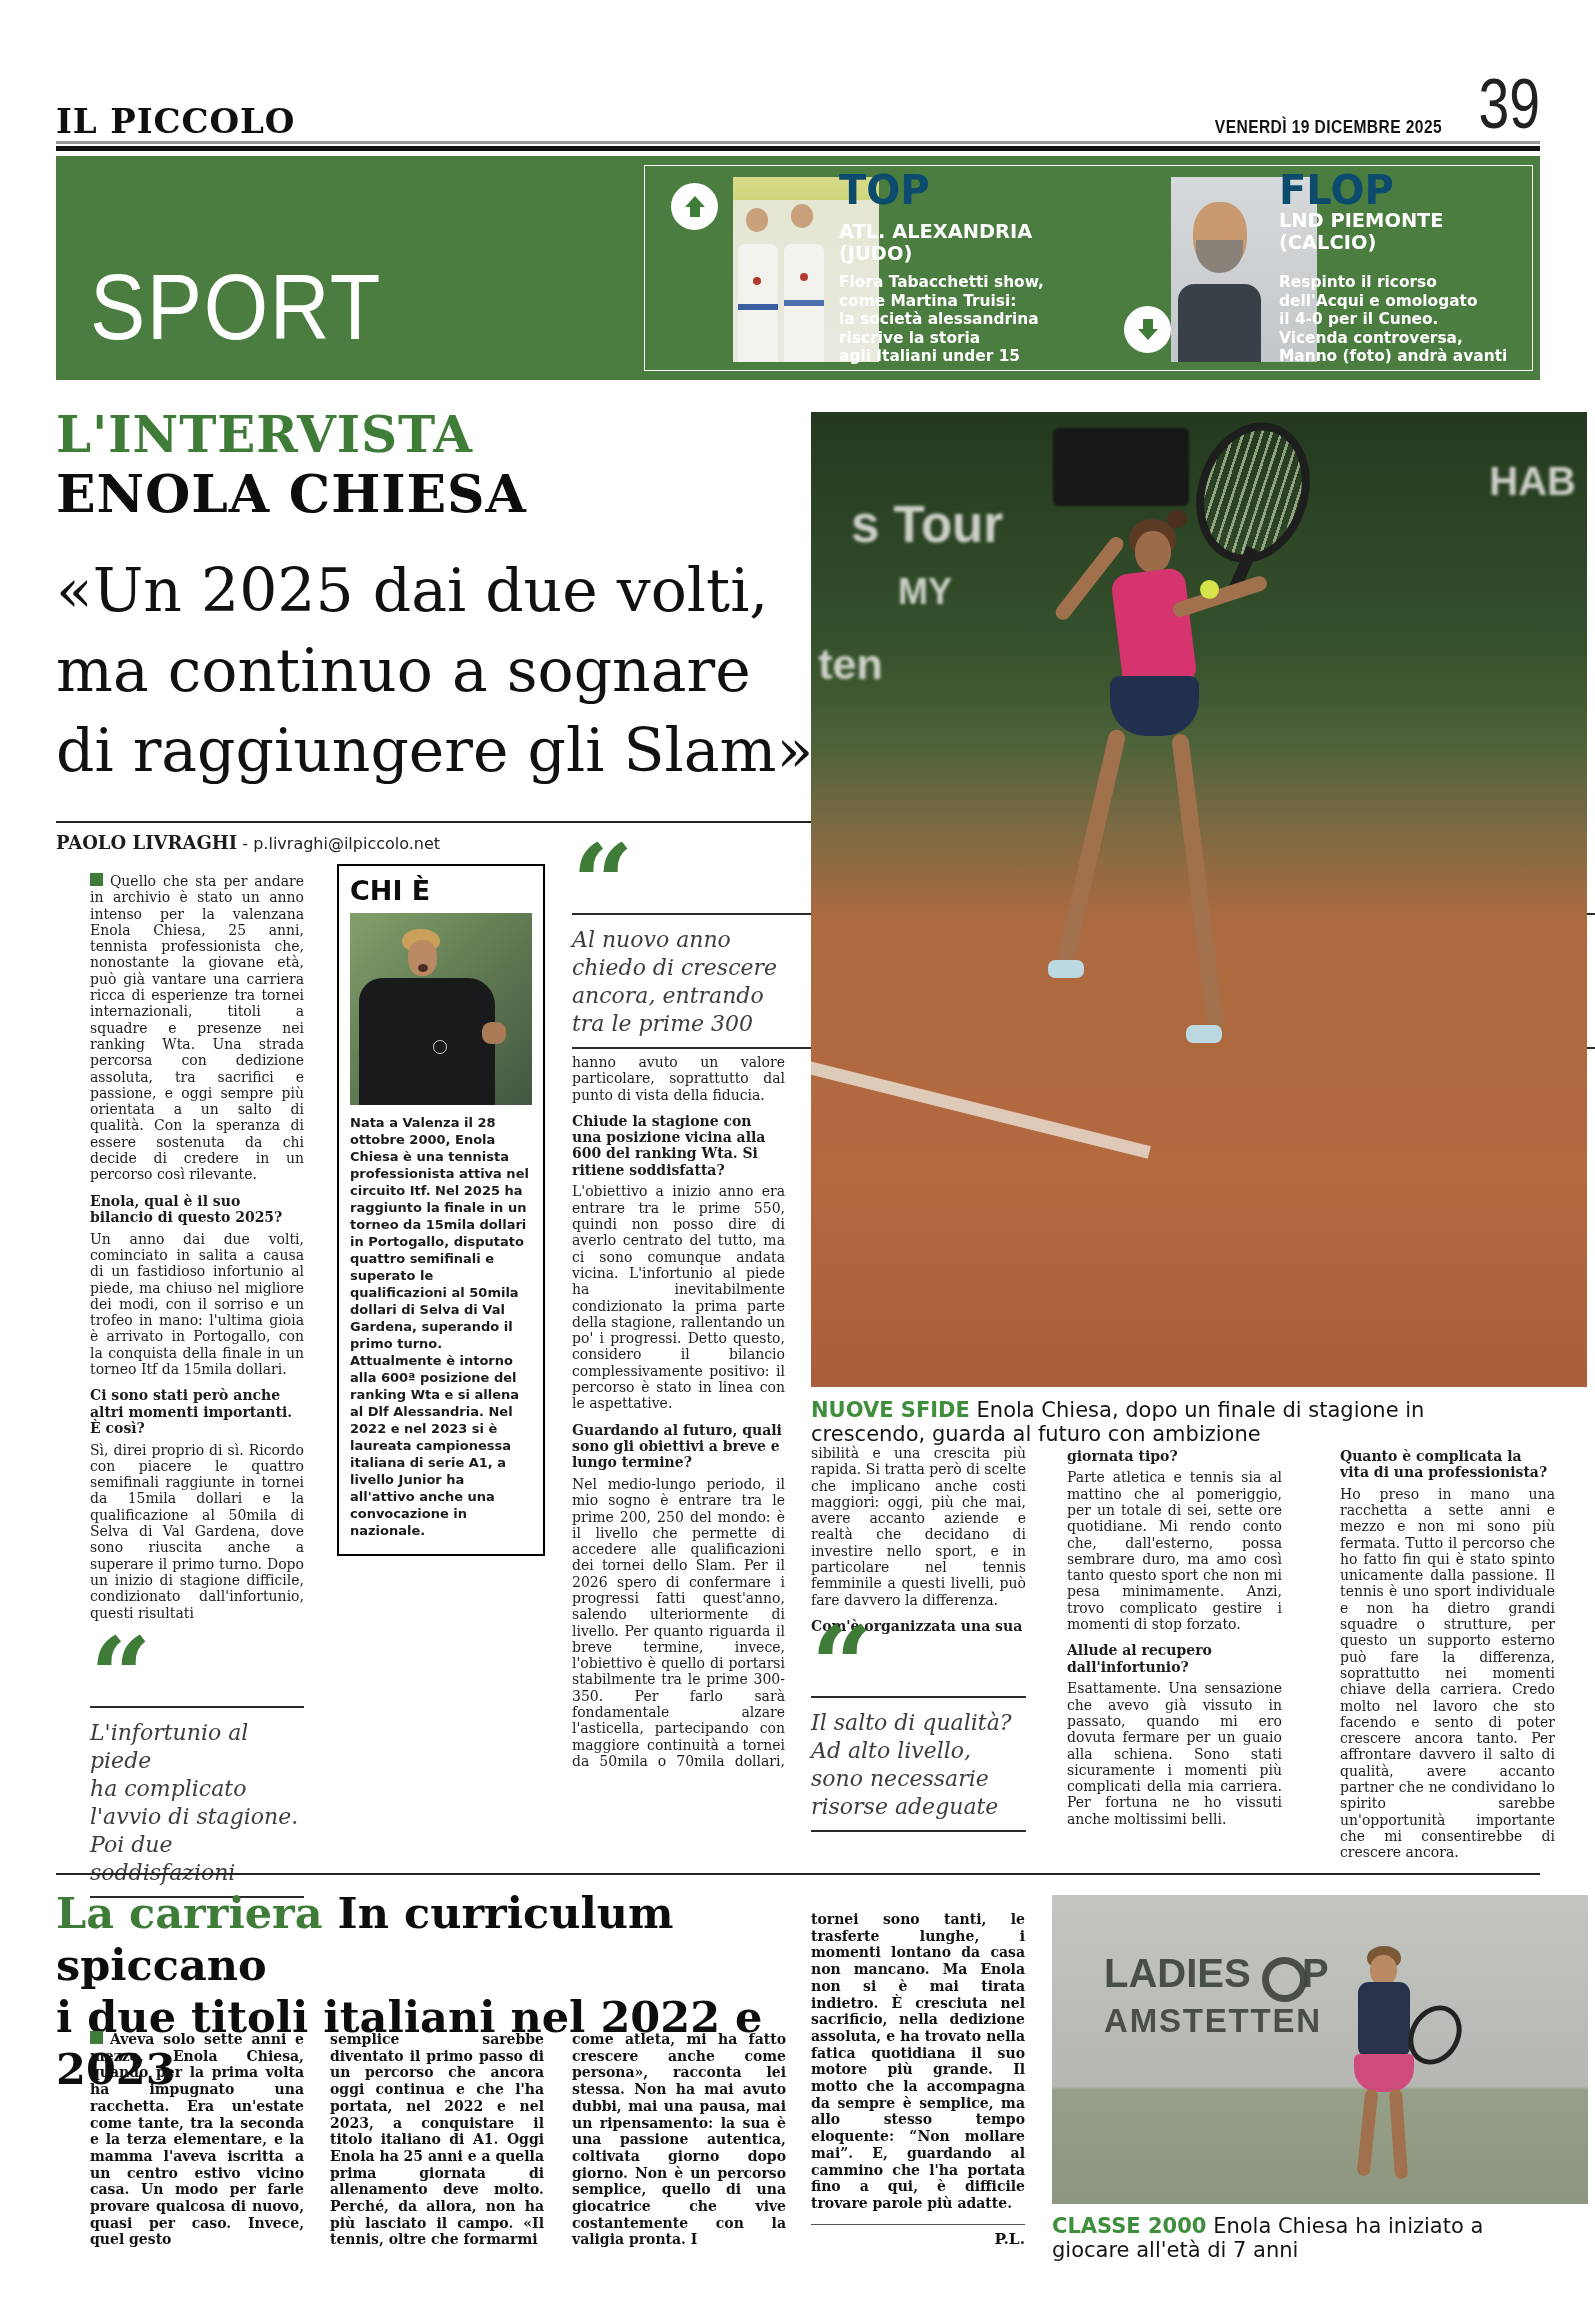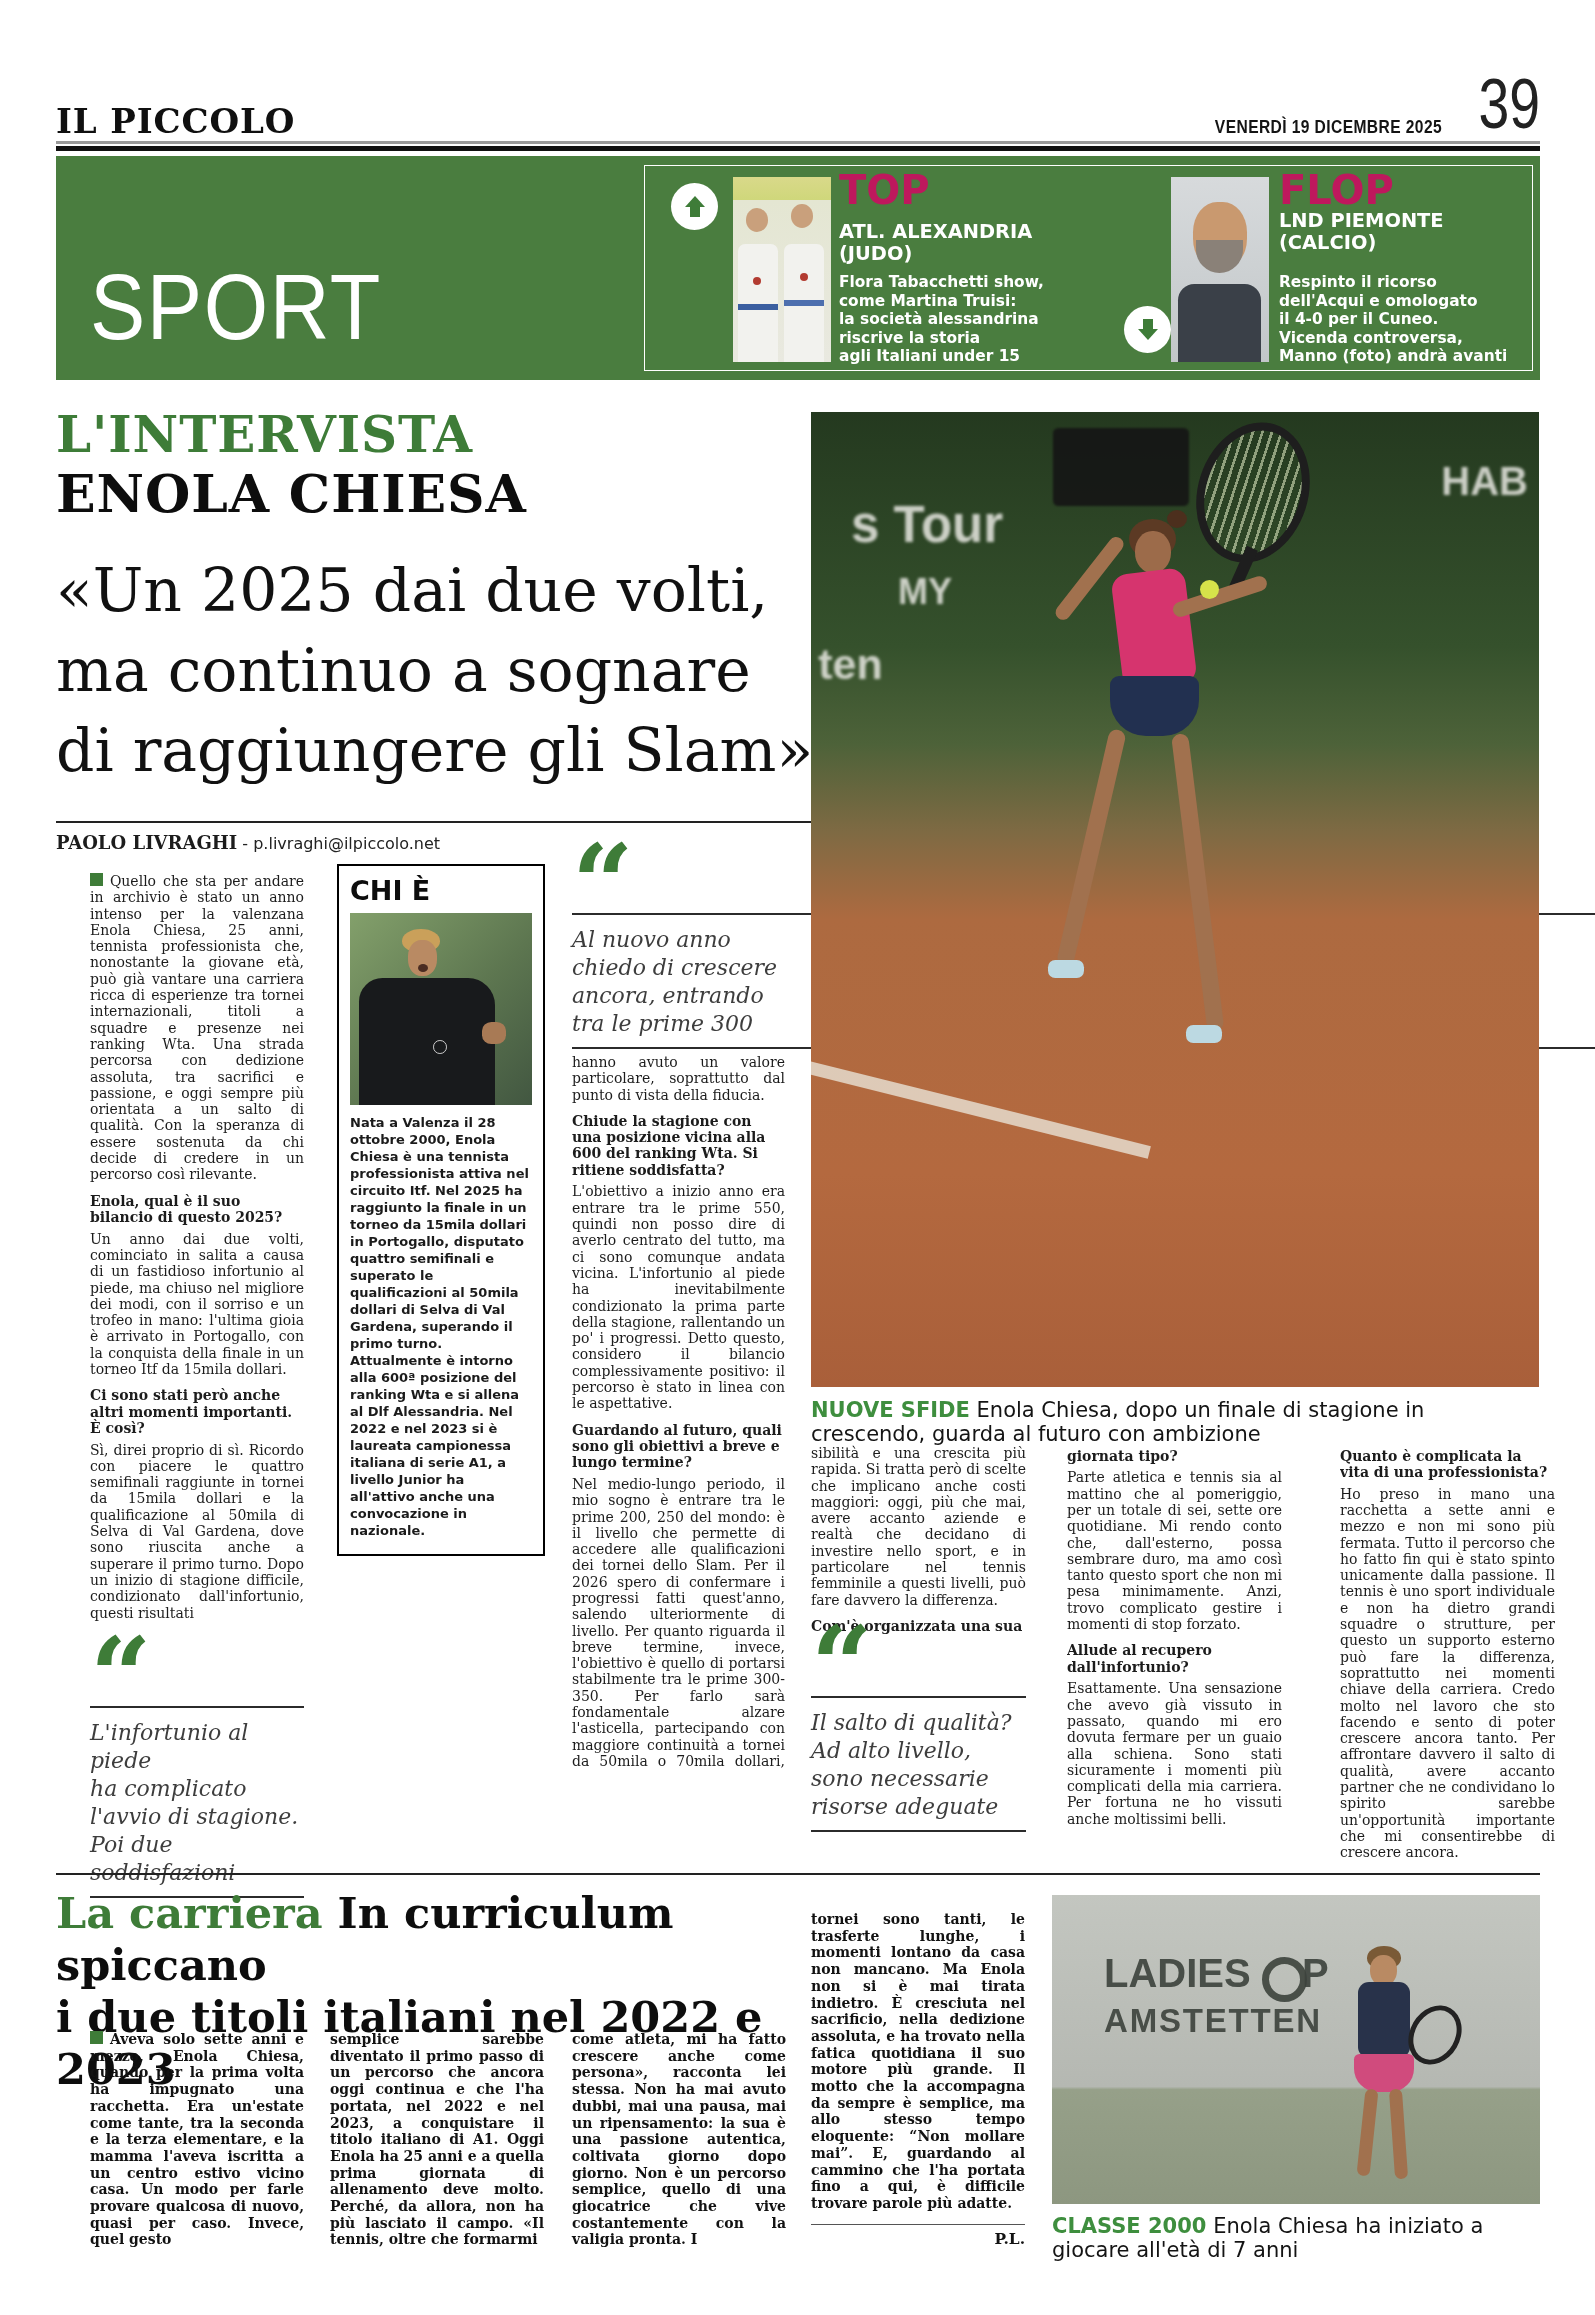--- a/index.html
+++ b/index.html
@@ -16,31 +16,31 @@
             transform:scaleX(.82);transform-origin:right top;}
   .pagenum{top:63px;right:56px;font-size:71px;font-weight:300;color:#222;transform:scaleX(.78);transform-origin:right top;}
   .rule-gray{left:56px;top:141px;width:1484px;height:2.7px;background:#9a9a9a;}
   .rule-black{left:56px;top:146px;width:1484px;height:4.5px;background:#111;}
 
   
   .band{left:56px;top:156px;width:1484px;height:224px;background:#4a7d3f;}
   .sport{left:90px;top:255px;font-size:92px;font-weight:300;color:#fff;letter-spacing:1.8px;
          transform:scaleX(.9);transform-origin:left top;font-family:"Liberation Sans",sans-serif;}
   .tf-panel{left:644px;top:165px;width:889px;height:206px;border:1.8px solid #fff;box-sizing:border-box;}
-  .tf-label{font-size:40px;font-weight:800;color:#be185d;line-height:1;}
+  .tf-label{font-size:40px;font-weight:800;color:#0c4a6e;line-height:1;}
   .tf-team{font-size:19.4px;line-height:22px;font-weight:700;color:#fff;}
   .tf-desc{font-size:15.4px;line-height:18.5px;font-weight:700;color:#fff;}
   .circle{background:#fff;border-radius:50%;width:47px;height:47px;display:flex;flex-direction:column;
           align-items:center;justify-content:center;}
   .arr-tri-up{width:0;height:0;border-left:10px solid transparent;border-right:10px solid transparent;
               border-bottom:11.8px solid #3e7c38;}
   .arr-stem{width:10px;height:10px;background:#3e7c38;}
   .arr-tri-down{width:0;height:0;border-left:10px solid transparent;border-right:10px solid transparent;
                 border-top:11.8px solid #3e7c38;}
-  .ph{overflow:hidden;}
+  .ph{overflow:hidden;padding-left:48px;}
 
   
   .judo{left:733px;top:177px;width:98px;height:185px;background:
         linear-gradient(180deg,#d9d98a 0,#cfd77a 23.5px,#e4e6d2 23.5px,#e9e9e0 100%);}
   .gi{position:absolute;bottom:0;width:40px;height:118px;background:#f2f2ee;border-radius:7.2px 7.2px 0 0;}
   .jhead{position:absolute;width:22px;height:23.5px;border-radius:50%;background:#c9a07c;}
   .belt{position:absolute;width:40px;height:6.3px;background:#3b5fa0;}
   .medal{position:absolute;width:8.1px;height:8.1px;border-radius:50%;background:#b23b30;}
 
   

